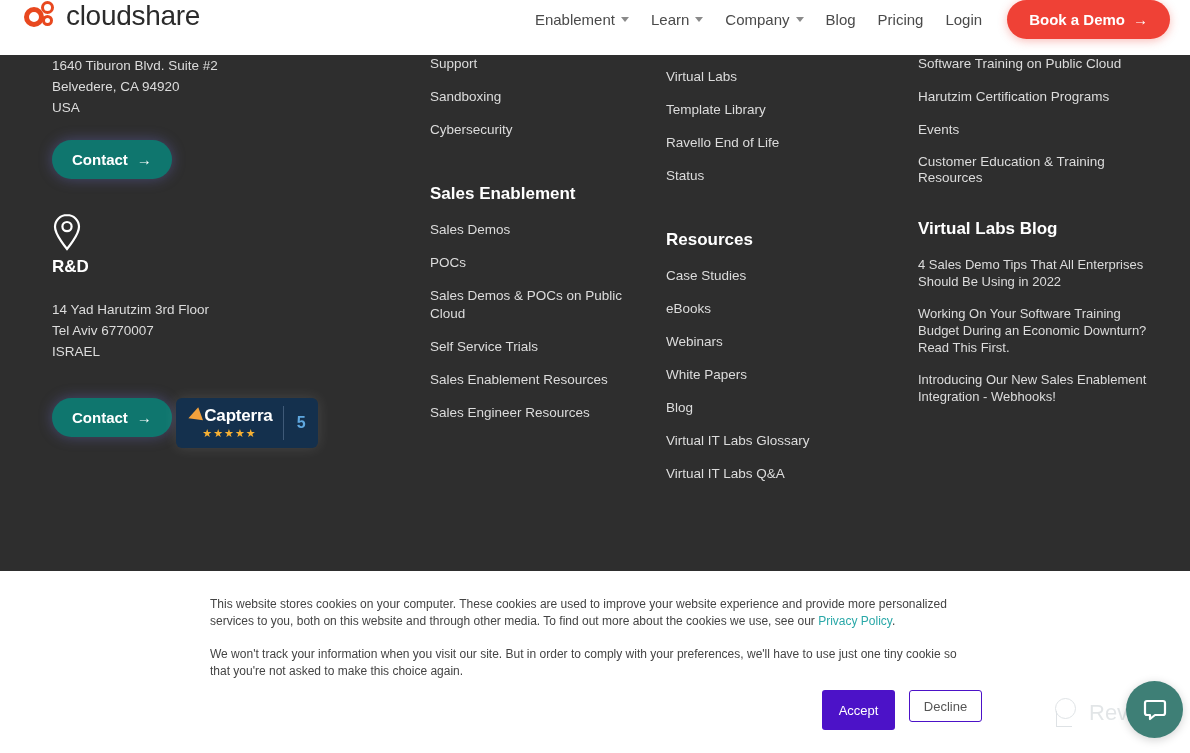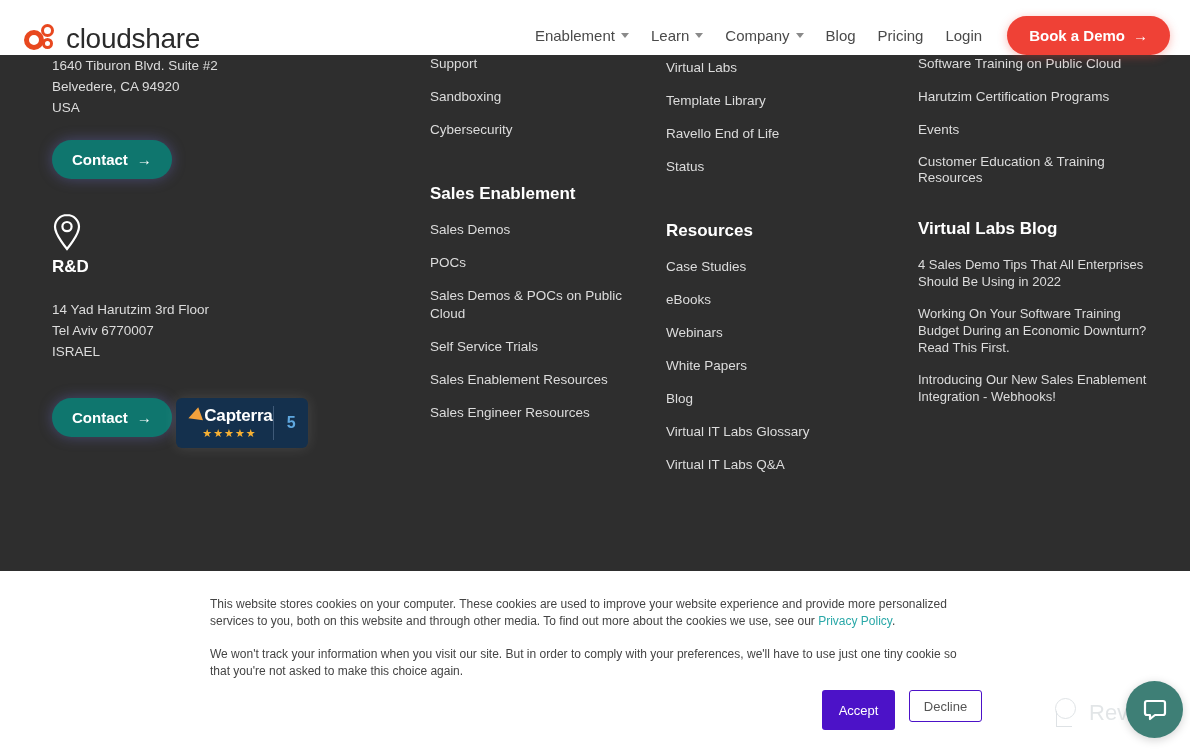--- a/index.html
+++ b/index.html
@@ -9,21 +9,21 @@
     background: #ffffff;
     overflow: hidden;
   }
   .page { position: relative; width: 1190px; height: 753px; }
 
   
   .header {
     position: absolute; top: 0; left: 0;
     width: 1190px; height: 55px;
     background: #ffffff;
-    display: flex; align-items: flex-end;
+    display: flex; align-items: flex-start;
     z-index: 40;
   }
   .logo-wrap { display: flex; align-items: center; margin-left: 24px; gap: 8px; }
   .logo-mark { width: 34px; height: 30px; position: relative; }
   .logo-mark .c1 {
     position: absolute; left: 0px; top: 6px;
     width: 20px; height: 20px; border-radius: 50%;
     border: 5px solid #e8481f; background: transparent;
   }
   .logo-mark .c2 {
@@ -72,21 +72,21 @@
     width: 1190px; height: 516px;
     background: #2e2e2e;
     color: #e9e9e9;
     overflow: hidden;
   }
   .footer-inner { position: relative; width: 1190px; height: 516px; }
 
   .col { position: absolute; }
   .col-left { left: 52px; top: 0px; width: 340px; }
   .col-2    { left: 430px; top: 0px; width: 230px; }
-  .col-3    { left: 666px; top: 4px; width: 235px; }
+  .col-3    { left: 666px; top: 13px; width: 235px; }
   .col-4    { left: 918px; top: 0px; width: 240px; }
 
   .addr-line { font-size: 13.5px; line-height: 21px; color: #dcdcdc; }
 
   .contact-btn {
     margin-top: 22px;
     background: #0f766e; color: #ffffff;
     border: none; border-radius: 22px;
     font-size: 15px; font-weight: 700;
     padding: 11px 20px;
@@ -103,21 +103,21 @@
   .addr-block-2 { margin-top: 22px; }
 
   .capterra {
     margin-top: 36px;
     display: inline-flex; align-items: center;
     background: #14304d;
     border-radius: 6px;
     padding: 8px 12px;
     box-shadow: 0 0 14px rgba(255,255,255,.12);
   }
-  .capterra-left { display: flex; flex-direction: column; align-items: flex-start; border-right: 1px solid #3f5a78; }
+  .capterra-left { display: flex; flex-direction: column; align-items: flex-start; padding-right: 10px; border-right: 1px solid #3f5a78; }
   .capterra-brandrow { display: flex; align-items: center; gap: 3px; }
   .capterra-arrow {
     width: 0; height: 0;
     border-top: 7px solid transparent;
     border-bottom: 7px solid transparent;
     border-right: 13px solid #f2a13c;
     transform: rotate(-20deg);
   }
   .capterra-name { font-size: 17px; font-weight: 700; color: #ffffff; letter-spacing: -.2px; }
   .capterra-stars { color: #f8b133; font-size: 11px; letter-spacing: 1px; margin-top: 1px; margin-left: 14px; }

